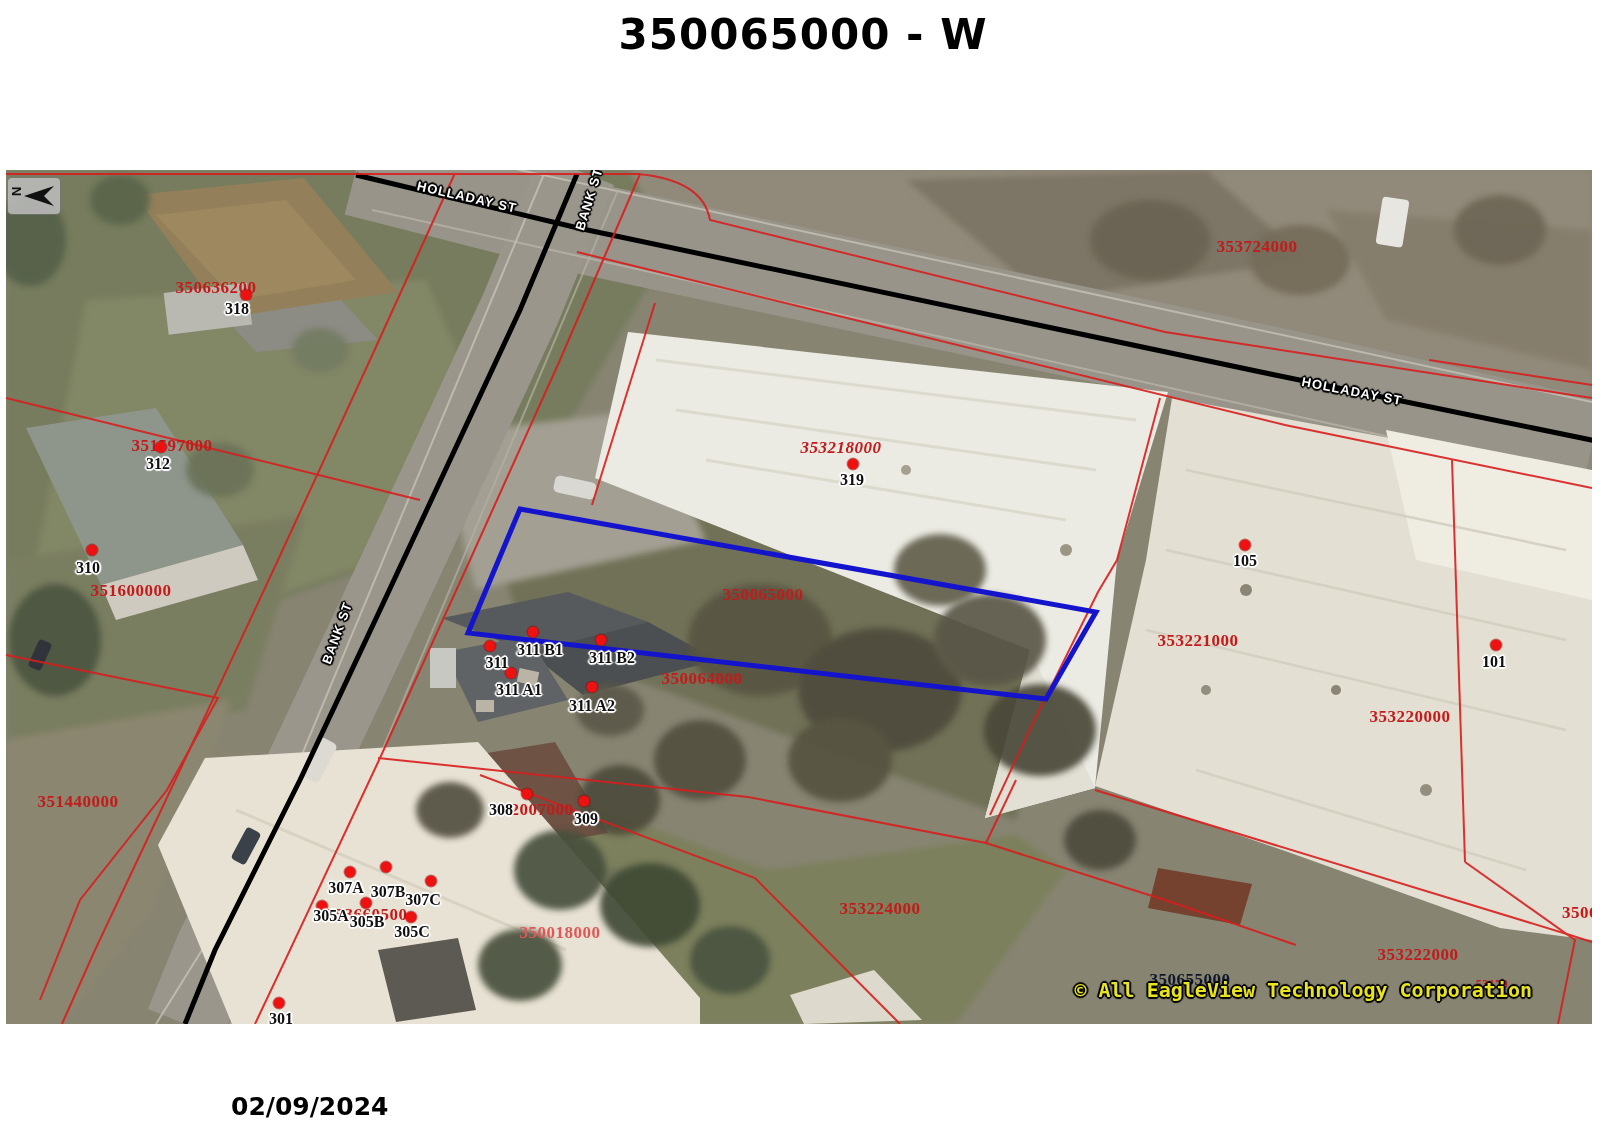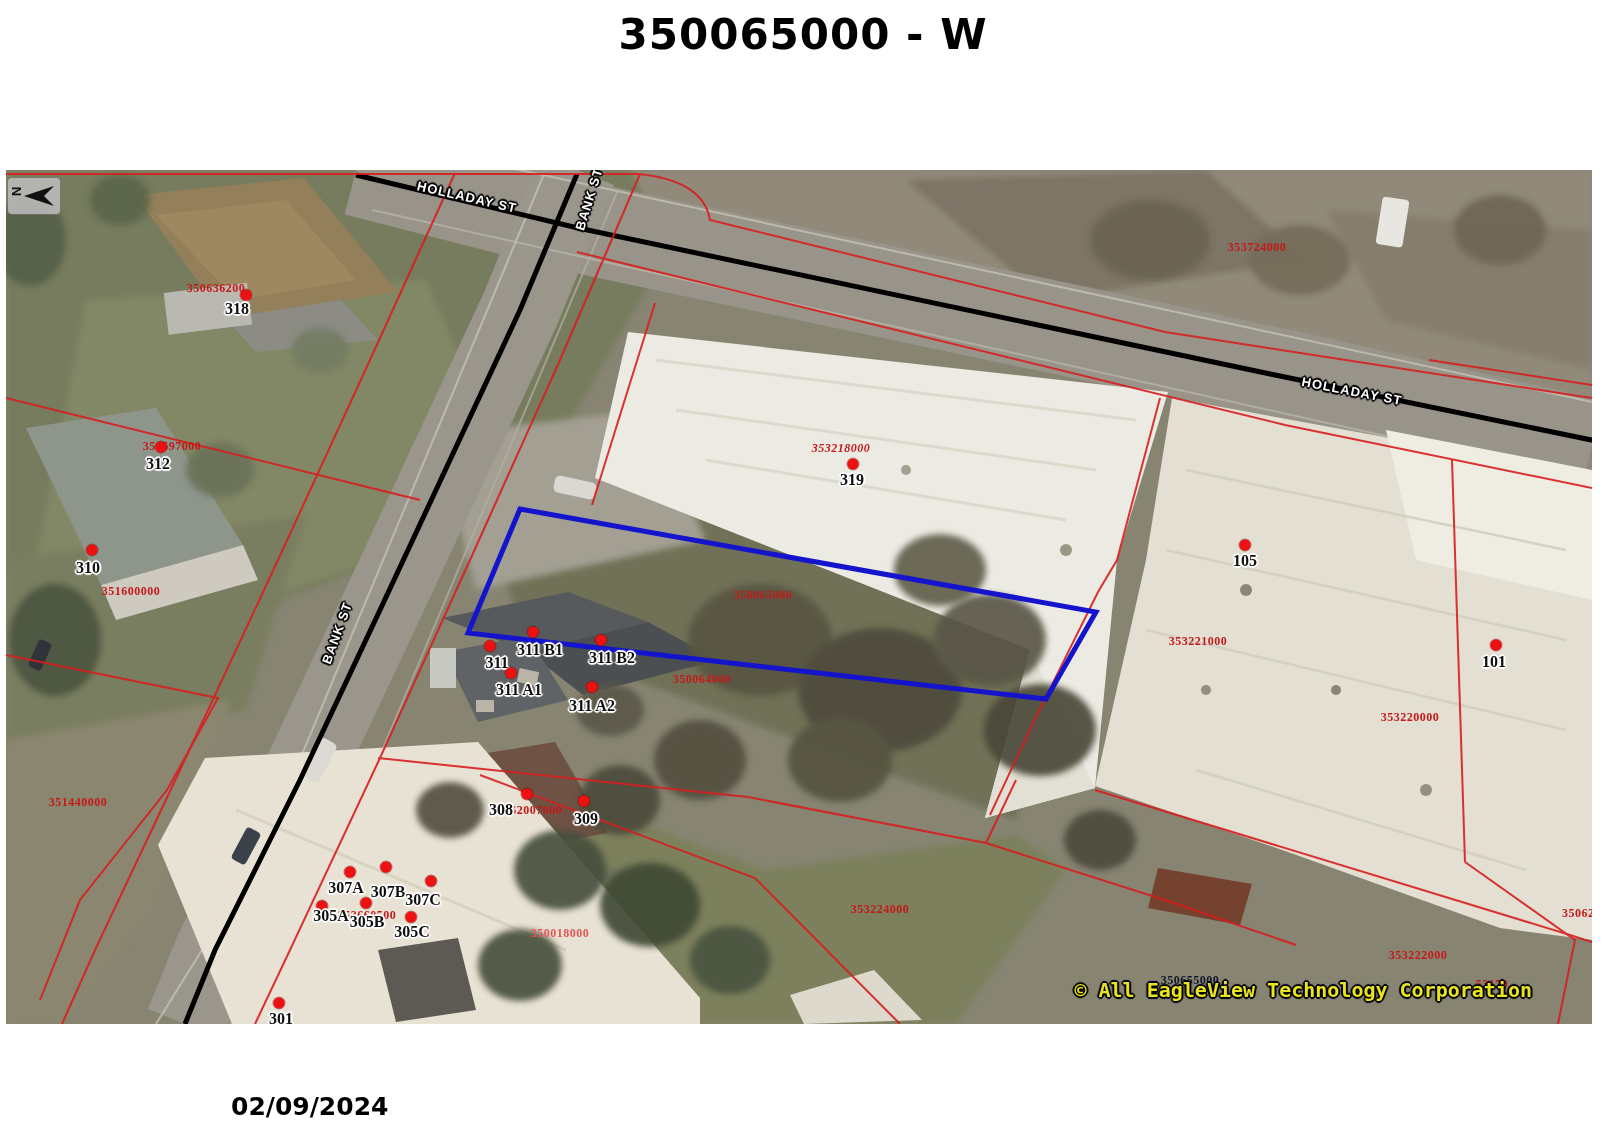--- a/index.html
+++ b/index.html
@@ -8,21 +8,21 @@
   .title{position:absolute;top:10px;left:0;width:100%;text-align:center;
          font-family:"DejaVu Sans",sans-serif;font-weight:bold;font-size:42px;
          letter-spacing:1px;color:#000;}
   .date{position:absolute;left:231px;top:1092px;font-family:"DejaVu Sans",sans-serif;
         font-weight:bold;font-size:25px;color:#000;}
   .map{position:absolute;left:6px;top:170px;width:1586px;height:854px;overflow:hidden;
        background:#8a8878;}
   .map svg{position:absolute;left:0;top:0;}
   
   .lbl{position:absolute;transform:translate(-50%,-50%);white-space:nowrap;pointer-events:none;}
-  .parcel-id{font-family:"Liberation Serif",serif;font-size:12px;font-weight:bold;letter-spacing:.5px;}
+  .parcel-id{font-family:"Liberation Serif",serif;font-size:17px;font-weight:bold;letter-spacing:.5px;}
   .addr{font-family:"Liberation Serif",serif;font-size:16px;font-weight:bold;color:#101010;
         text-shadow:-1px -1px 0 #fff,1px -1px 0 #fff,-1px 1px 0 #fff,1px 1px 0 #fff,
         -2px 0 1px #fff,2px 0 1px #fff,0 -2px 1px #fff,0 2px 1px #fff;}
   .street{font-size:13px;font-weight:bold;color:#fff;letter-spacing:1px;
         text-shadow:-1px -1px 0 #000,1px -1px 0 #000,-1px 1px 0 #000,1px 1px 0 #000,
         -2px 0 1px #000,2px 0 1px #000,0 -2px 1px #000,0 2px 1px #000;}
   .copyright{position:absolute;transform:none;font-family:"DejaVu Sans Mono",monospace;
         font-weight:bold;font-size:20px;letter-spacing:0px;
         text-shadow:-1px -1px 0 #000,1px -1px 0 #000,-1px 1px 0 #000,1px 1px 0 #000,
         -2px 0 1px #000,2px 0 1px #000,0 -2px 1px #000,0 2px 1px #000;}

